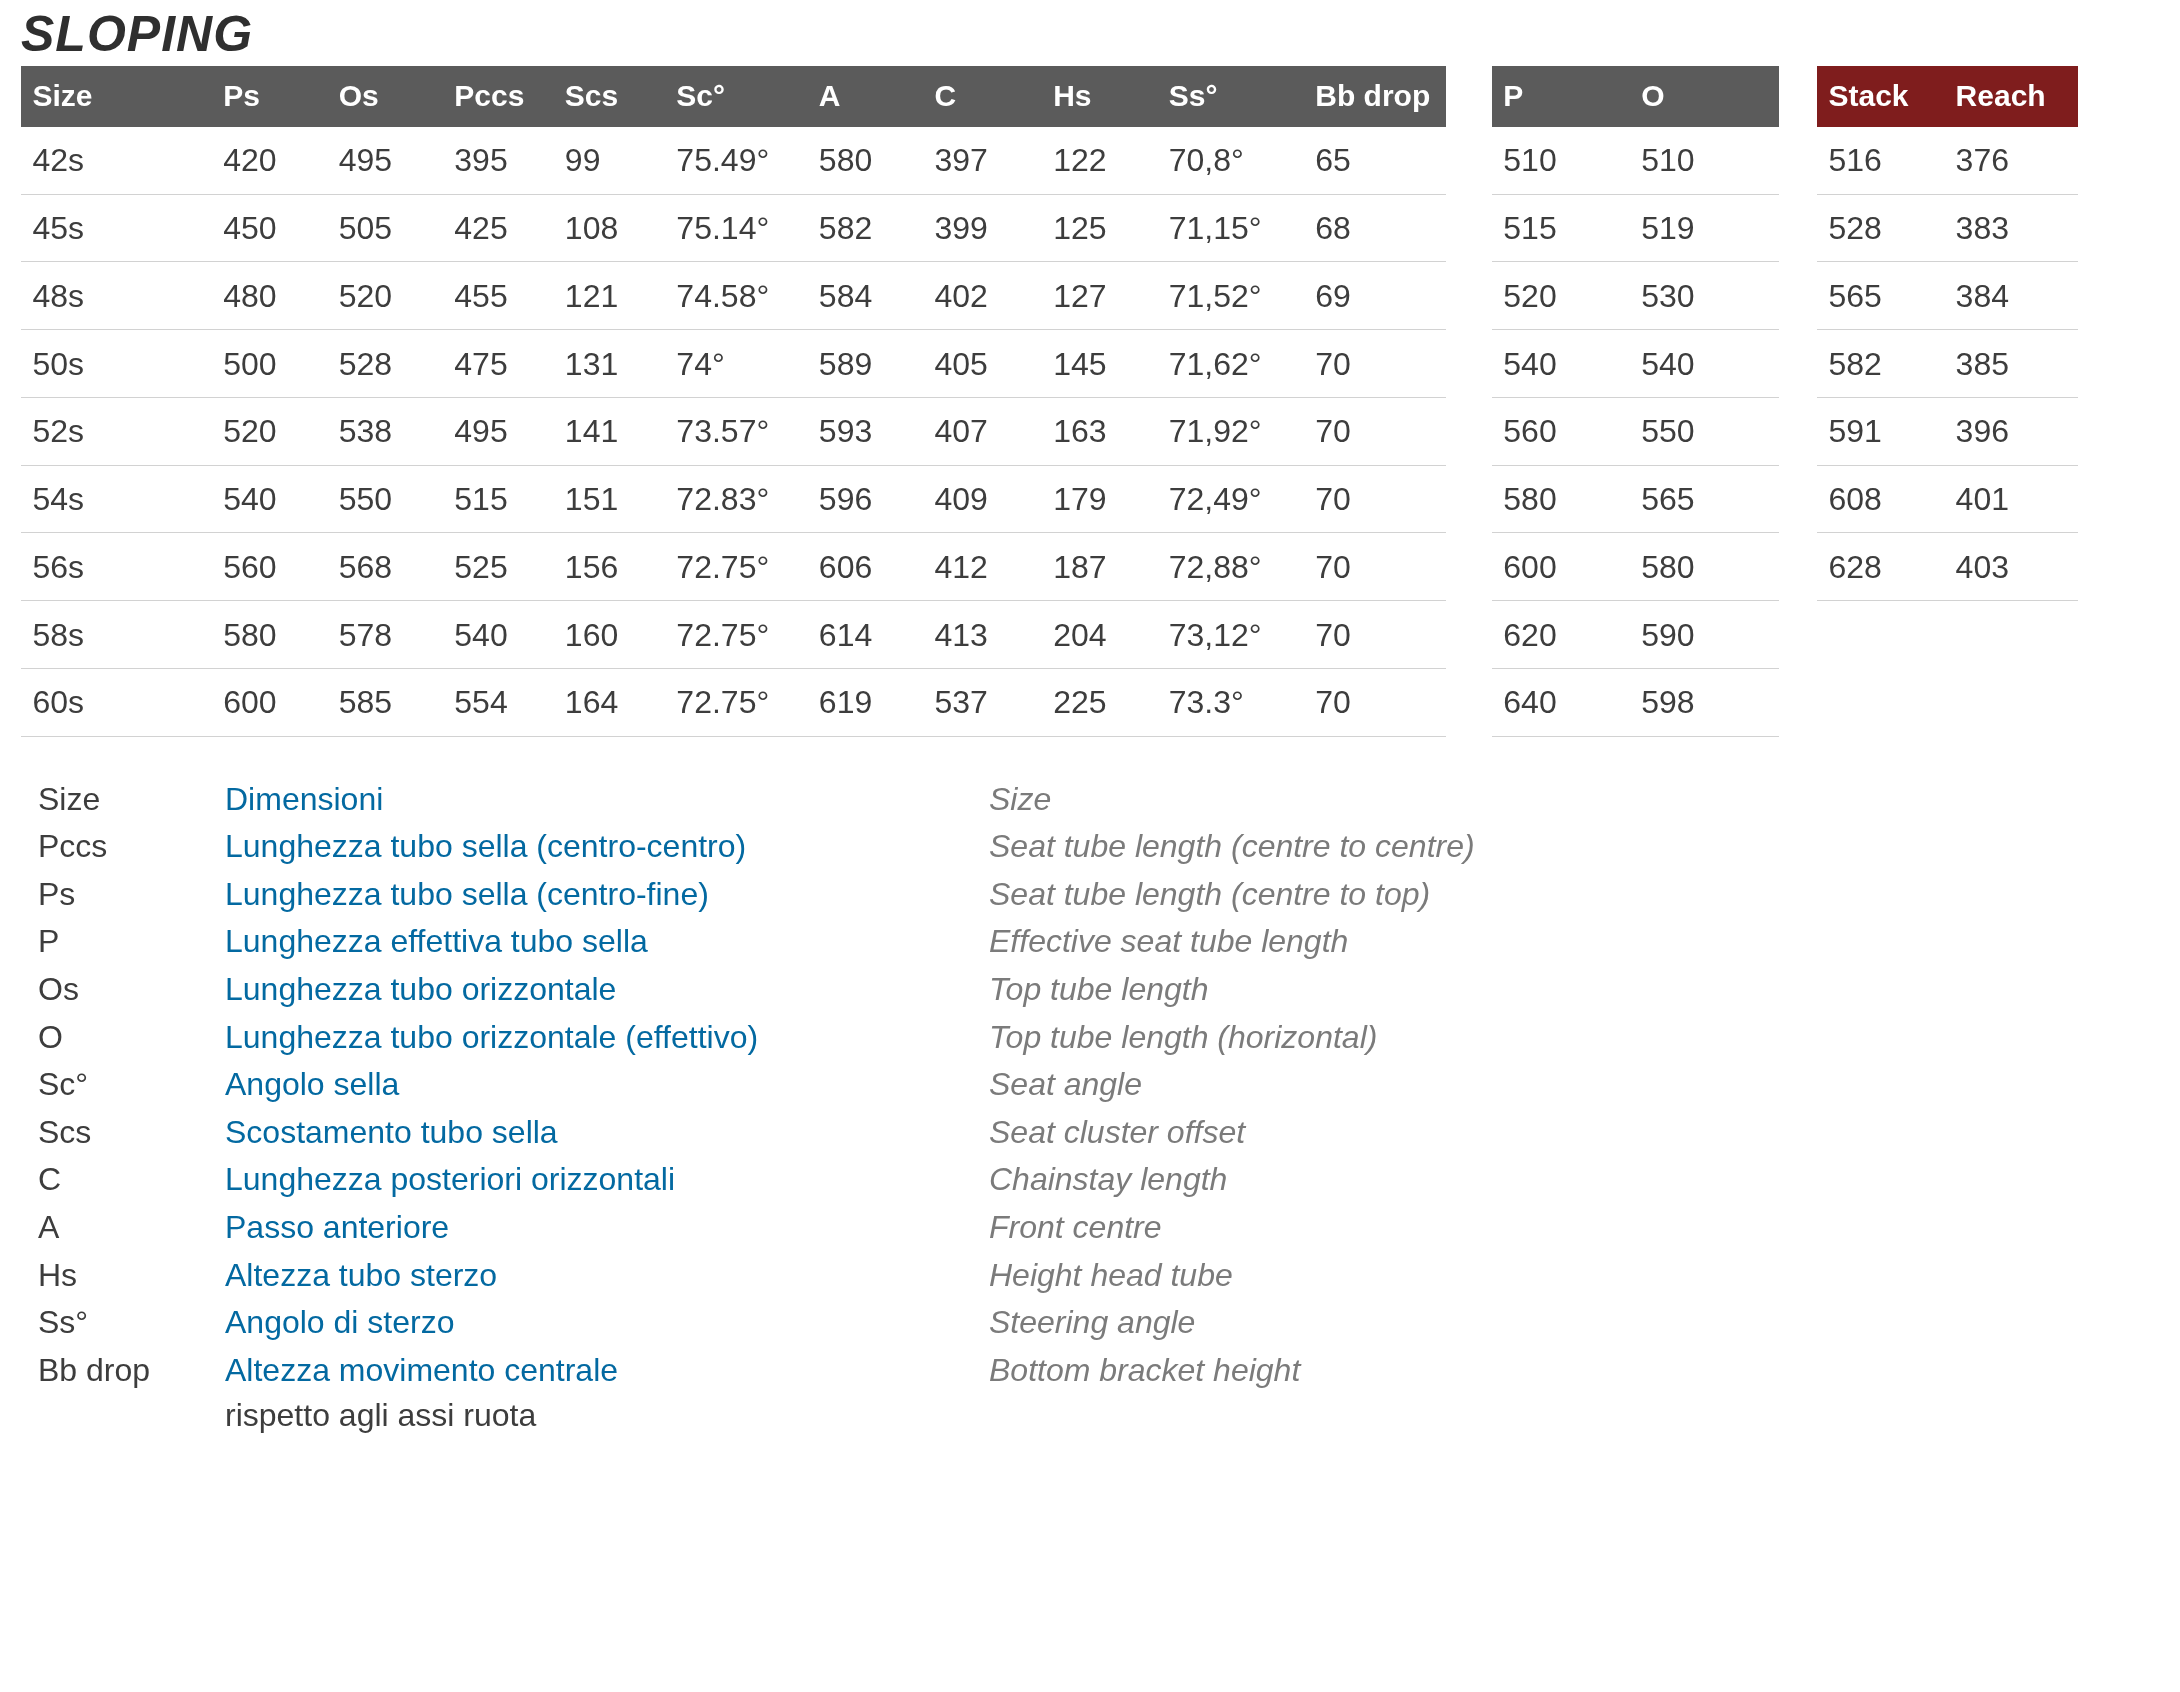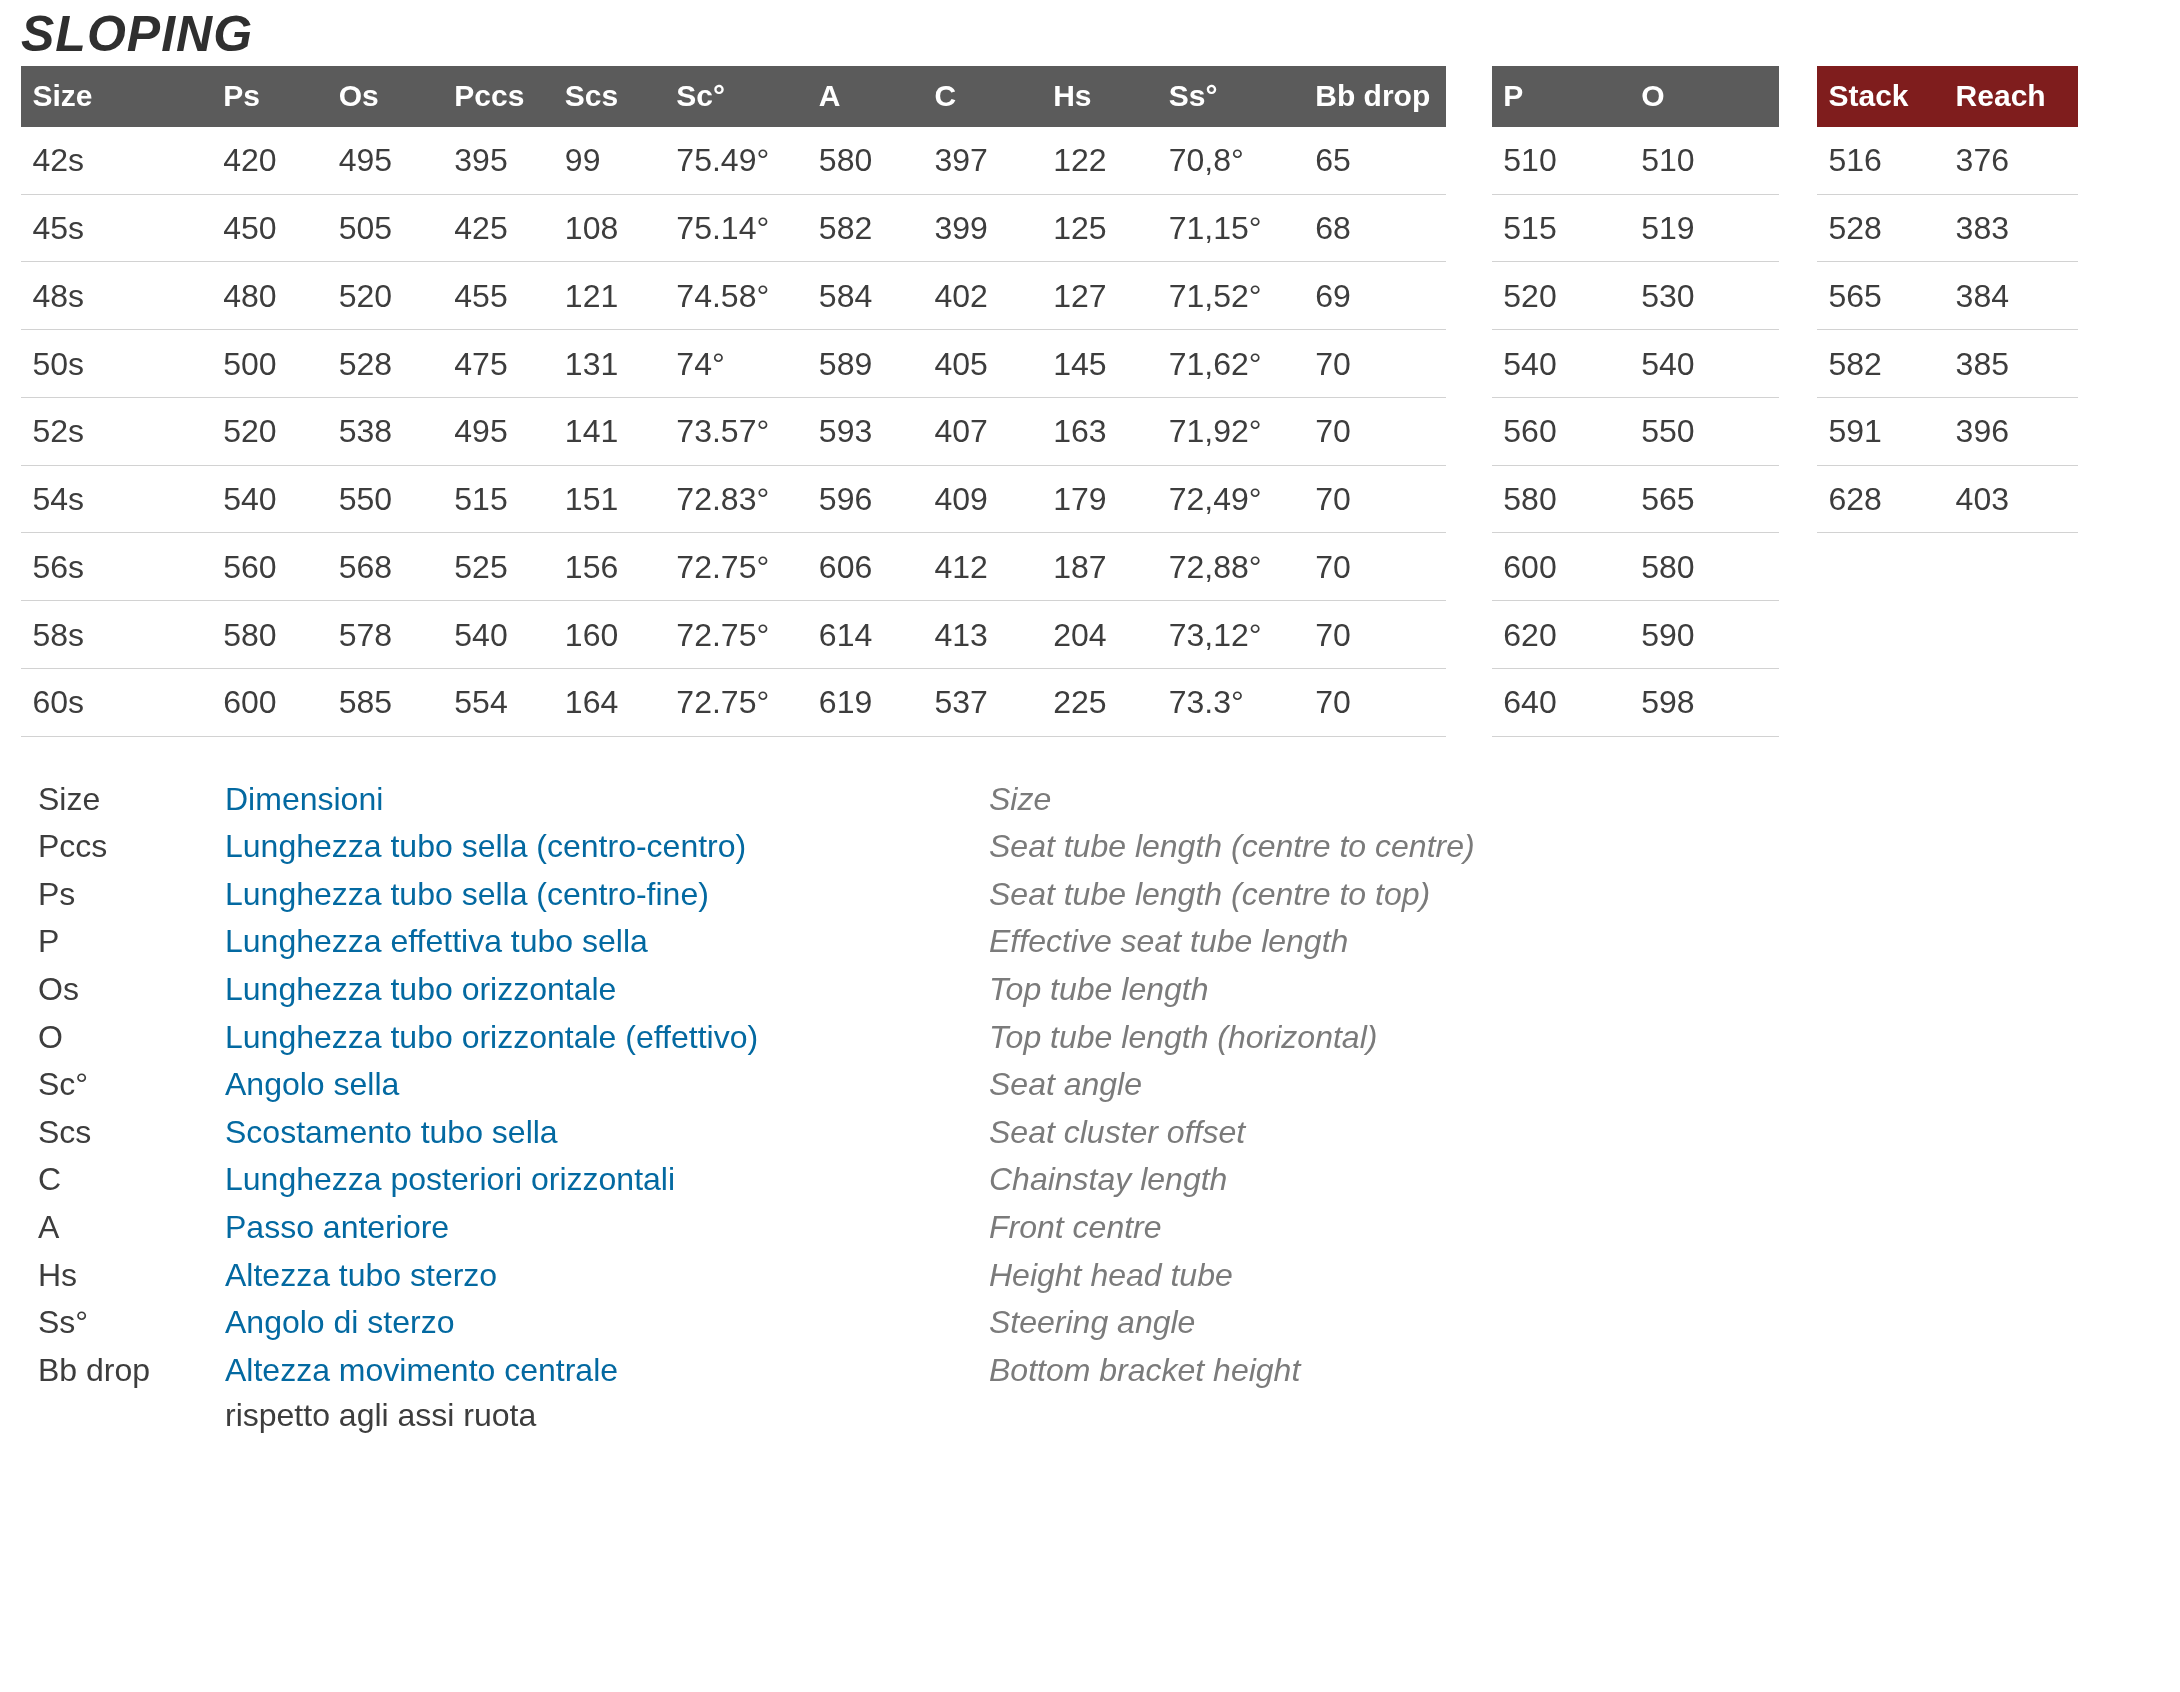--- a/index.html
+++ b/index.html
@@ -348,20 +348,24 @@
           <td>565</td>
           <td>384</td>
         </tr>
         <tr>
           <td>582</td>
           <td>385</td>
         </tr>
         <tr>
           <td>591</td>
           <td>396</td>
+        </tr>
+        <tr>
+          <td>608</td>
+          <td>401</td>
         </tr>
         <tr>
           <td>628</td>
           <td>403</td>
         </tr>
       </tbody>
     </table>
 
   </div>
 

